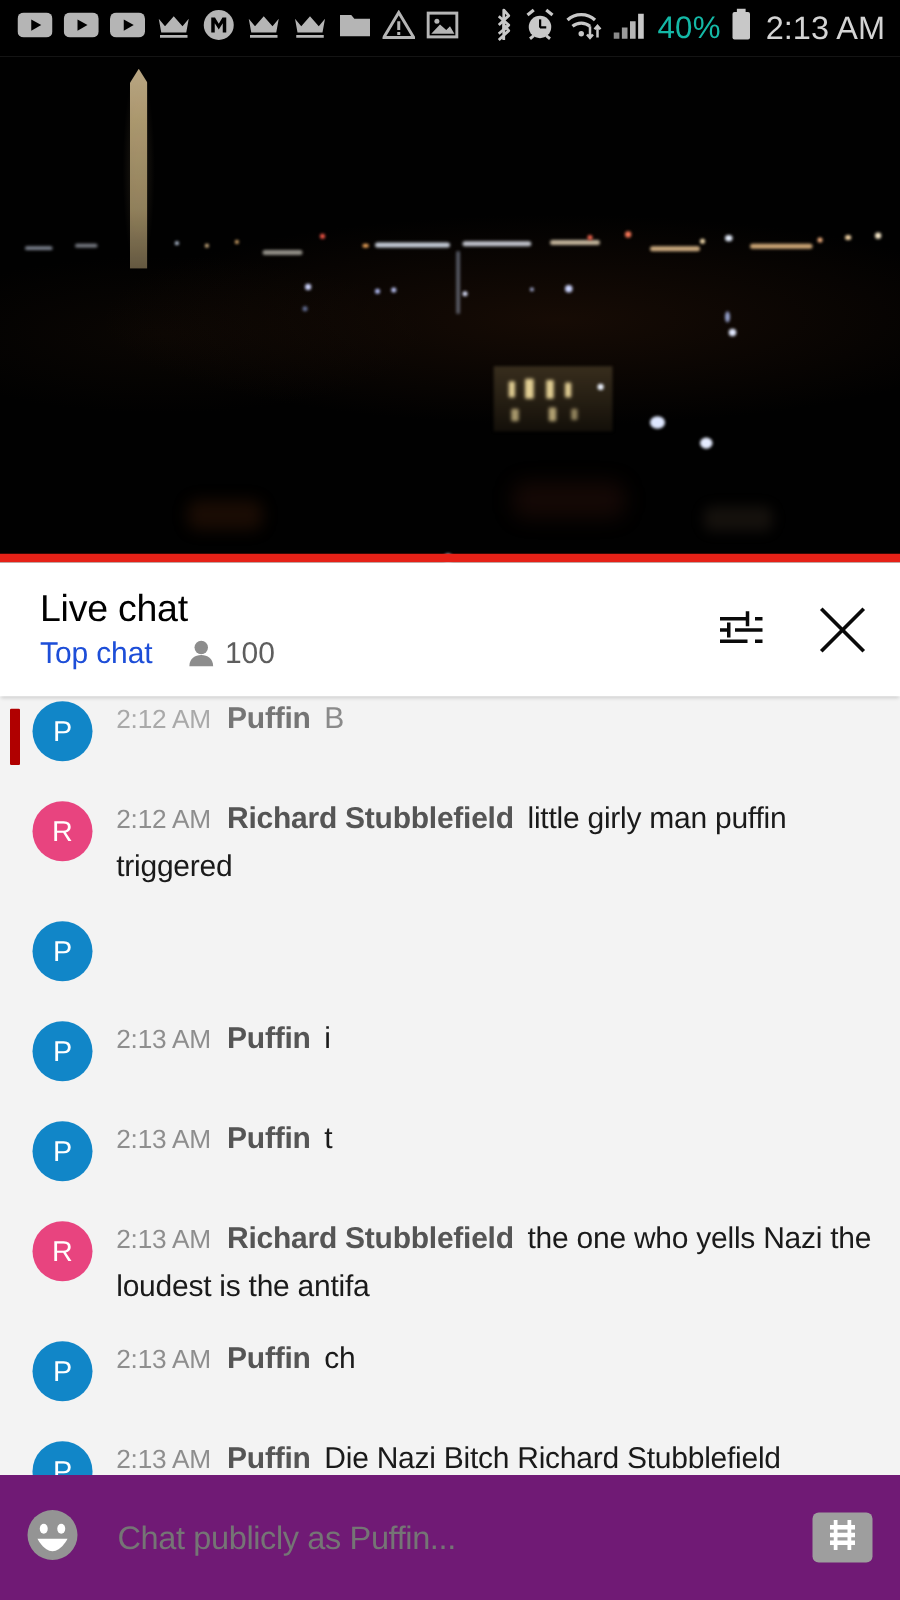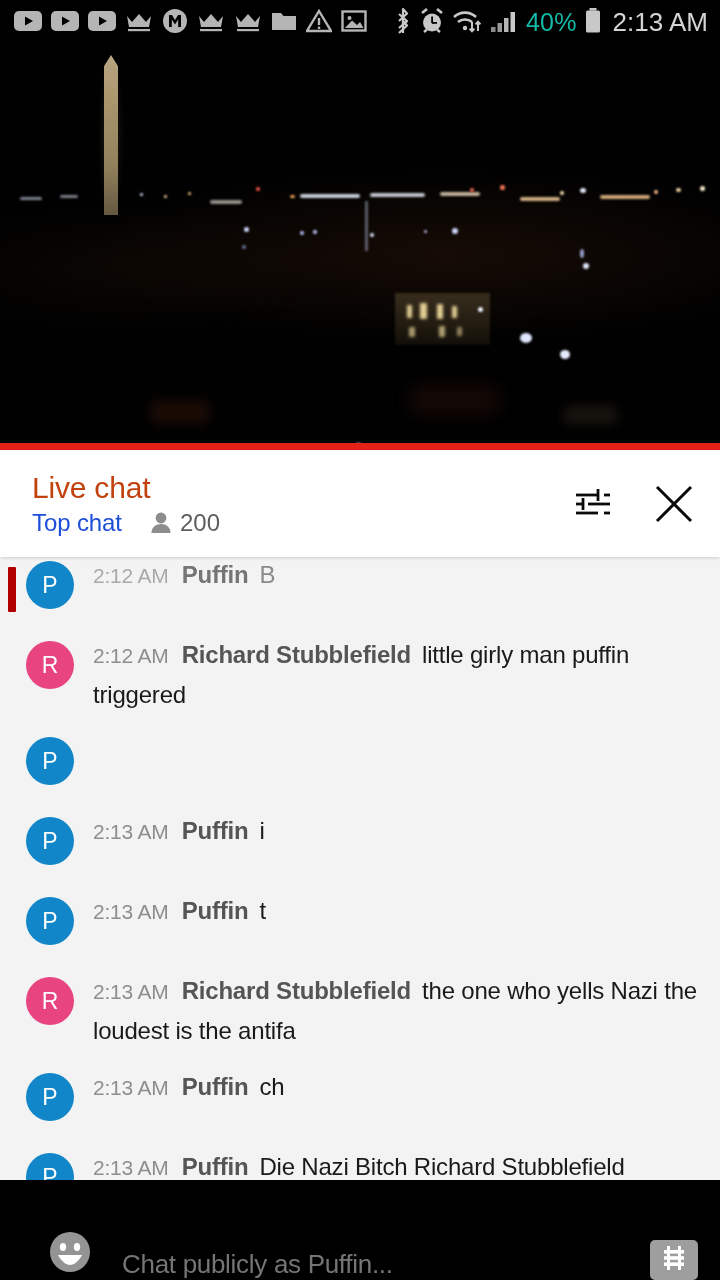--- a/index.html
+++ b/index.html
@@ -83,21 +83,21 @@
     width:720px; height:107px;
     background:#ffffff;
     display:flex; align-items:flex-start;
     padding:22px 20px 0 32px;
     position:relative;
     z-index:5;
     box-shadow:0 2px 3px -1px rgba(0,0,0,.16);
   }
   .ch-titles{ display:flex; flex-direction:column; gap:5px; }
   .ch-title{
-    font-size:30px; color:#c2410c; font-weight:400; line-height:1.08;
+    font-size:30px; color:#000000; font-weight:400; line-height:1.08;
     letter-spacing:-.2px;
   }
   .ch-sub{ display:flex; align-items:center; gap:6px; }
   .ch-sub-text{ font-size:24px; color:#1d4ed8; letter-spacing:-.1px; }
   .ch-count{ font-size:24px; color:#5e5e5e; margin-left:2px; }
   .person-icon{ margin-left:22px; display:flex; align-items:center; }
   .ch-actions{ margin-left:auto; display:flex; align-items:center; gap:30px; padding-top:8px; }
   .icon-btn{
     width:52px; height:52px;
     display:flex; align-items:center; justify-content:center;
@@ -153,23 +153,23 @@
   .m-text{
     font-size:24px; color:#1a1a1a; margin-left:11px; letter-spacing:-.2px;
   }
   .faded .m-time{ color:#a9a9a9; }
   .faded .m-author{ color:#757575; }
   .faded .m-text{ color:#8a8a8a; }
 
   
   .chat-input{
     width:720px; height:100px;
-    background:#000000;
-    display:flex; align-items:flex-end;
-    padding:0 22px 0 44px;
+    background:#701a75;
+    display:flex; align-items:center;
+    padding:0 22px 0 16px;
     position:relative;
   }
   .emoji-btn{
     width:52px; height:52px; flex:0 0 52px;
     display:flex; align-items:center; justify-content:center;
     cursor:pointer;
   }
   .input-placeholder{
     flex:1;
     margin-left:26px;
@@ -366,21 +366,21 @@
   <div class="ch-titles">
     <div class="ch-title">Live chat</div>
     <div class="ch-sub">
       <span class="ch-sub-text">Top chat</span>
       <span class="person-icon">
         <svg width="22" height="24" viewBox="0 0 22 24">
             <circle cx="11" cy="7" r="5.4" fill="#8d8d8d"></circle>
             <path d="M1.5 22 C1.5 15.8 6 13 11 13 C16 13 20.5 15.8 20.5 22 Z" fill="#8d8d8d"></path>
           </svg>
       </span>
-      <span class="ch-count">200</span>
+      <span class="ch-count">100</span>
     </div>
   </div>
 
   <div class="ch-actions">
     <div class="icon-btn">
       <span>
         <svg width="44" height="44" viewBox="0 0 44 44">
           <line x1="6" y1="13" x2="28" y2="13" stroke="#0a0a0a" stroke-width="2.8"></line>
           <line x1="34" y1="13" x2="40" y2="13" stroke="#0a0a0a" stroke-width="2.8"></line>
           <line x1="28" y1="7" x2="28" y2="19" stroke="#0a0a0a" stroke-width="2.8"></line>

